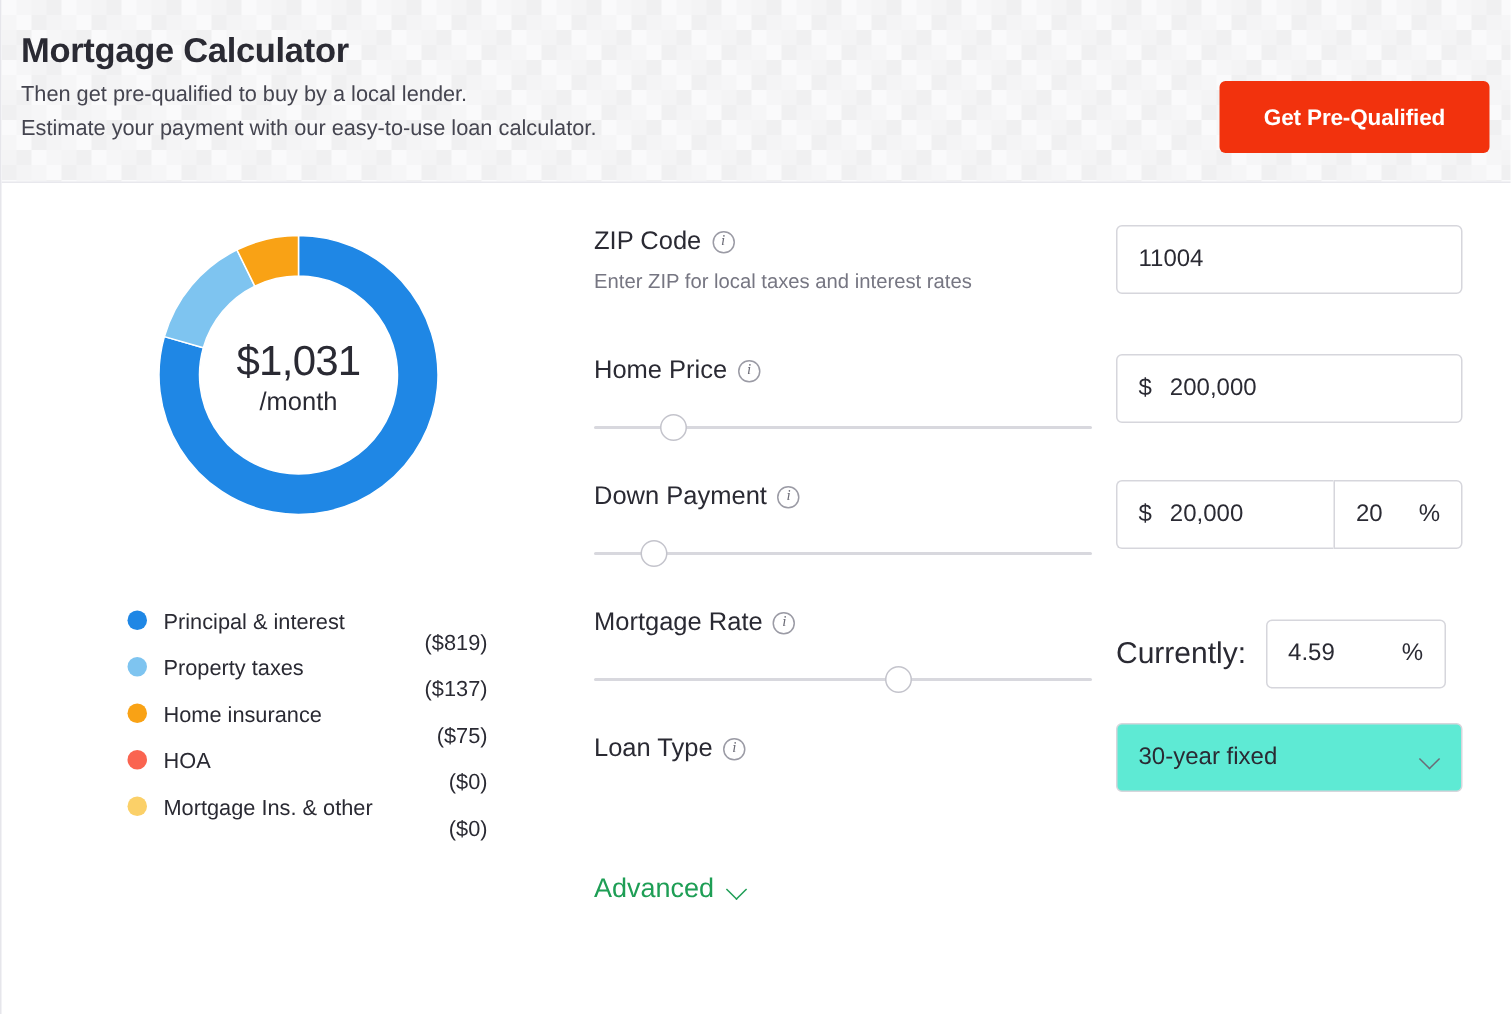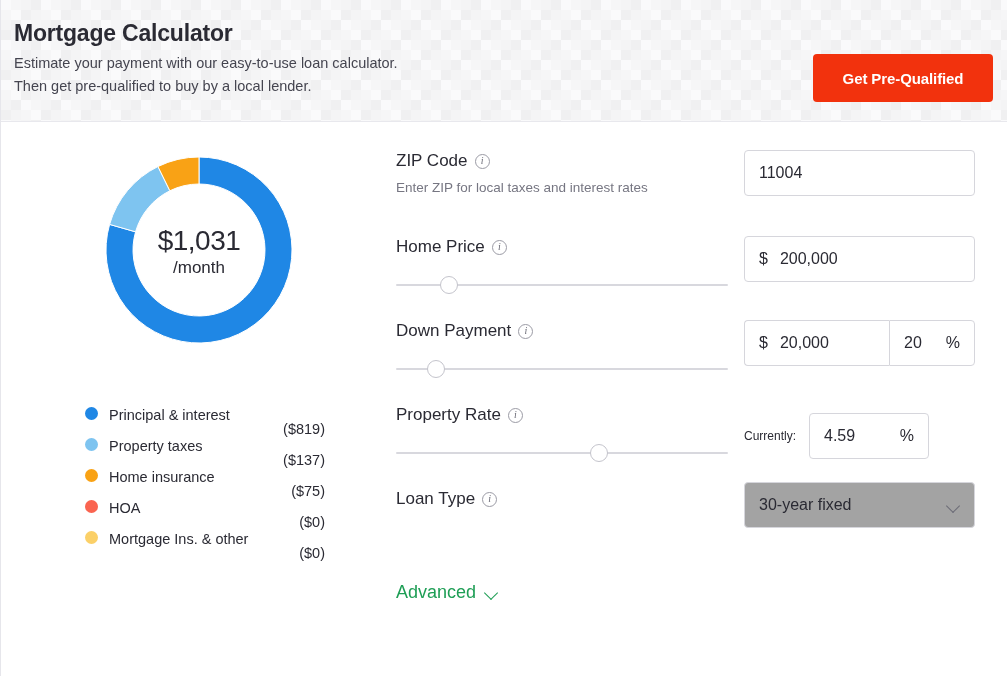--- a/index.html
+++ b/index.html
@@ -255,34 +255,34 @@
   .w-rate  { width: 120px; }
   .currency {
     color: #2a2a33;
     margin-right: 12px;
   }
   .unit {
     margin-left: auto;
     color: #2a2a33;
   }
   .prefix-label {
-    font-size: 12px;
+    font-size: 20px;
     color: #2a2a33;
     margin-right: 13px;
     white-space: nowrap;
   }
 
   
   .select-input {
     box-sizing: border-box;
     width: 231px;
     height: 46px;
     border: 1px solid #d6d6dc;
     border-radius: 4px;
-    background: #a3a3a3;
+    background: #5eead4;
     display: flex;
     align-items: center;
     padding: 0 14px;
     font-size: 16px;
     color: #2a2a33;
     cursor: pointer;
   }
   .chevron {
     margin-left: auto;
     width: 13px;
@@ -328,22 +328,22 @@
 </style>
 </head>
 <body>
 
 <div class="widget">
 
   <div class="header">
     <div class="header-text">
       <div class="header-title">Mortgage Calculator</div>
       <div class="header-sub">
+        <div>Then get pre-qualified to buy by a local lender.</div>
         <div>Estimate your payment with our easy-to-use loan calculator.</div>
-        <div>Then get pre-qualified to buy by a local lender.</div>
       </div>
     </div>
     <button class="cta-button">Get Pre-Qualified</button>
   </div>
 
   <div class="body">
 
     <div class="chart-col">
       <div class="donut-wrap">
         <svg width="212" height="212" viewBox="0 0 212 212">
@@ -439,21 +439,21 @@
           </div>
           <div class="text-input w-pct">
             <span>20</span>
             <span class="unit">%</span>
           </div>
         </div>
       </div>
 
       <div class="form-row row-rate">
         <div class="field-label">
-          <span>Property Rate</span>
+          <span>Mortgage Rate</span>
           <span class="info-icon">i</span>
         </div>
         <div class="slider">
           <div class="slider-track"></div>
           <div class="slider-thumb" id="thumb-rate" style="left: 61%;"></div>
         </div>
         <div class="input-area" style="top:9px">
           <span class="prefix-label">Currently:</span>
           <div class="text-input w-rate">
             <span>4.59</span>

